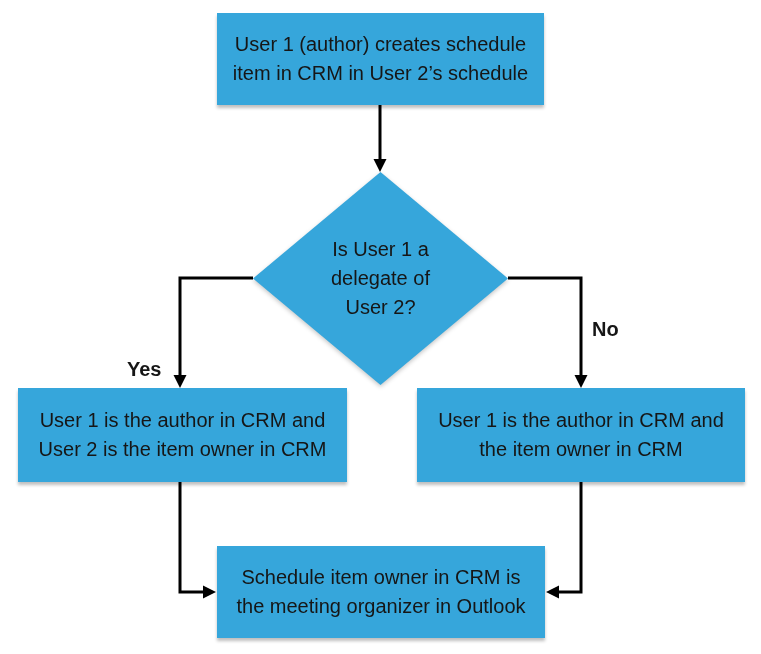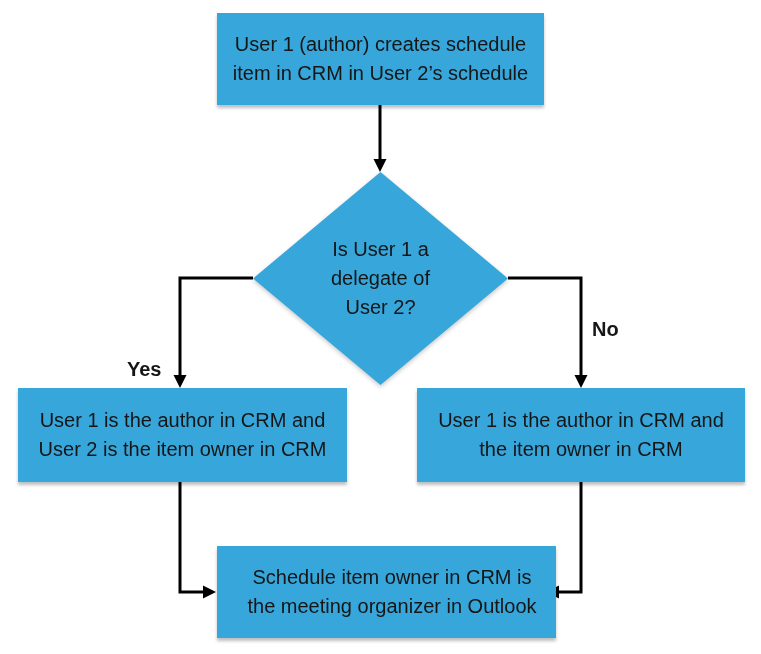--- a/index.html
+++ b/index.html
@@ -21,21 +21,21 @@
   .box{
     position:absolute;display:flex;align-items:center;justify-content:center;
     background:var(--node_fill);
     text-align:center;white-space:pre-line;
     font-size:20px;line-height:29px;
     box-shadow:0 3px 3px rgba(0,0,0,0.25);
   }
   .box-start{left:217px;top:13px;width:327px;height:92px;}
   .box-yes{left:18px;top:388px;width:329px;height:94px;}
   .box-no{left:417px;top:388px;width:328px;height:94px;}
-  .box-end{left:217px;top:546px;width:328px;height:92px;padding-left:11px;}
+  .box-end{left:217px;top:546px;width:328px;height:92px;}
   .diamond-wrap{
     position:absolute;left:253px;top:172px;width:255px;height:213px;
     filter:drop-shadow(0 2px 2px rgba(0,0,0,0.22));
   }
   .diamond-shape{
     position:absolute;inset:0;background:var(--node_fill);
     clip-path:polygon(50% 0,100% 50%,50% 100%,0 50%);
   }
   .diamond-label{
     position:absolute;inset:0;display:flex;align-items:center;justify-content:center;

